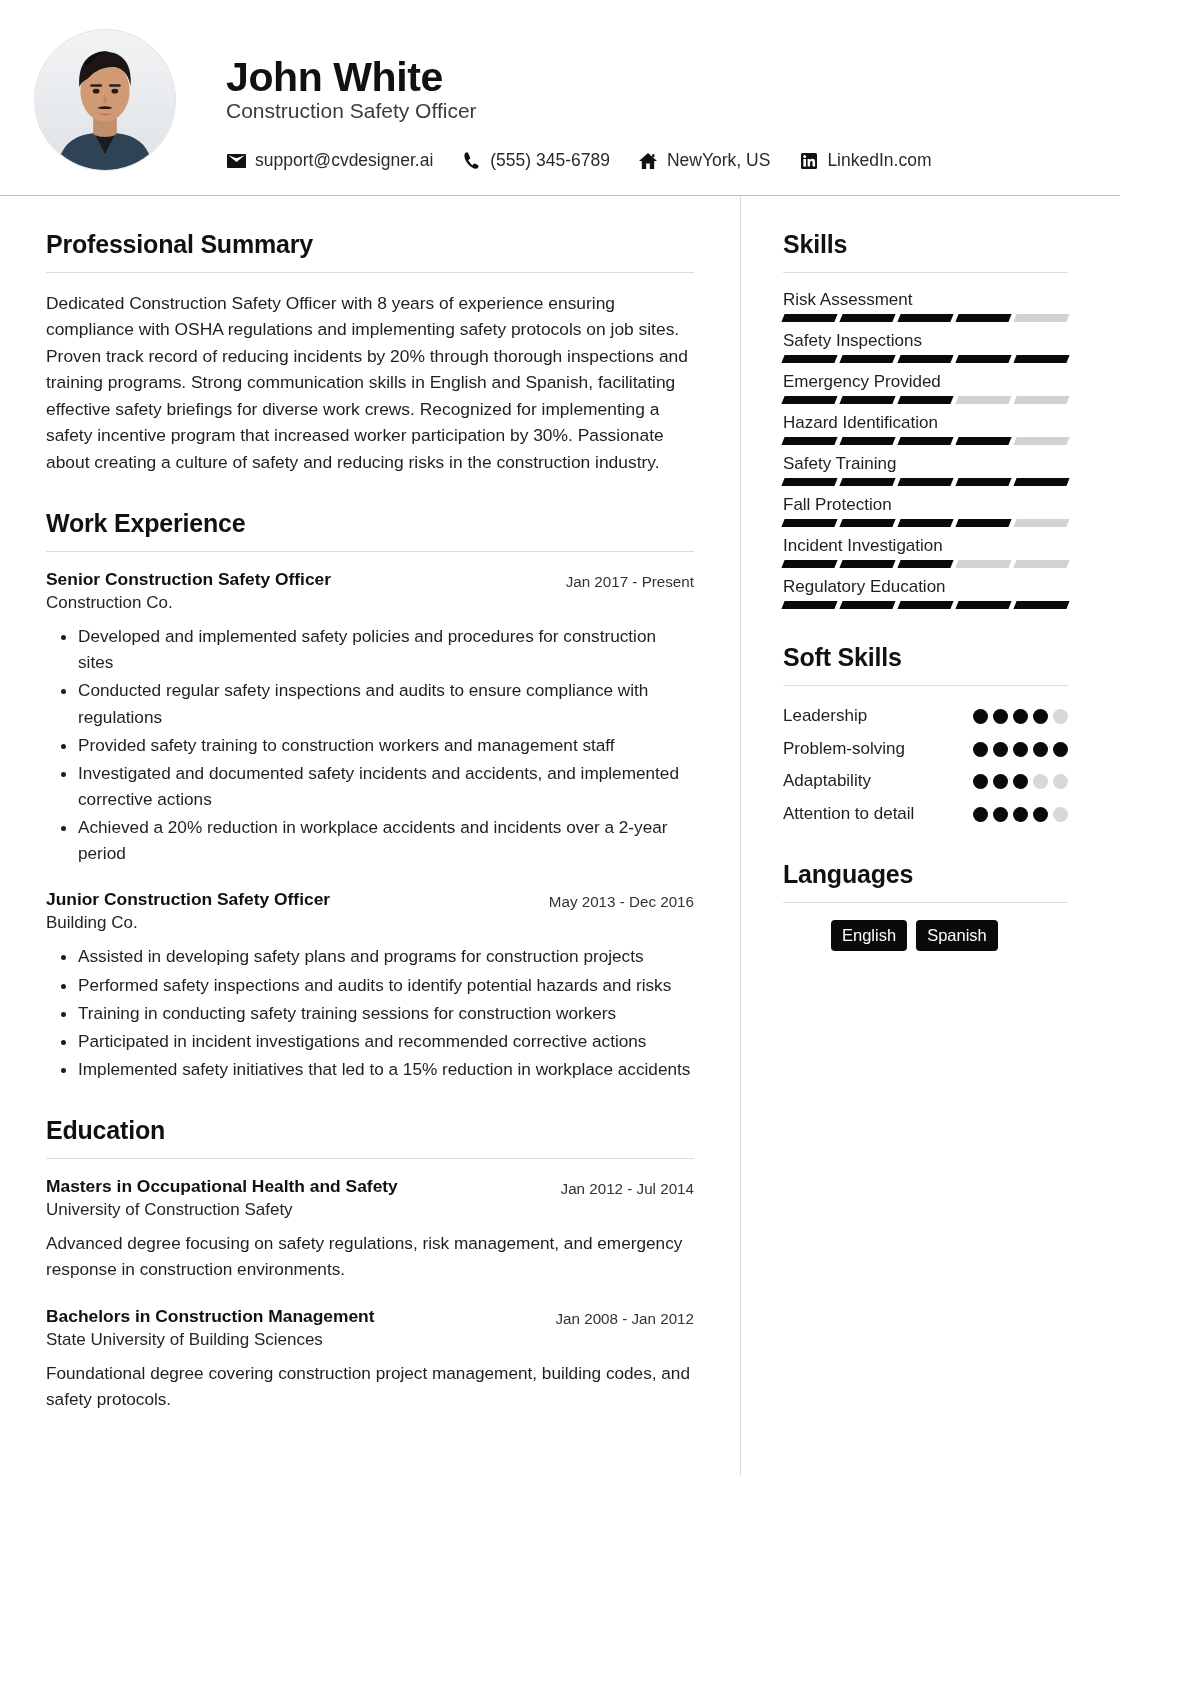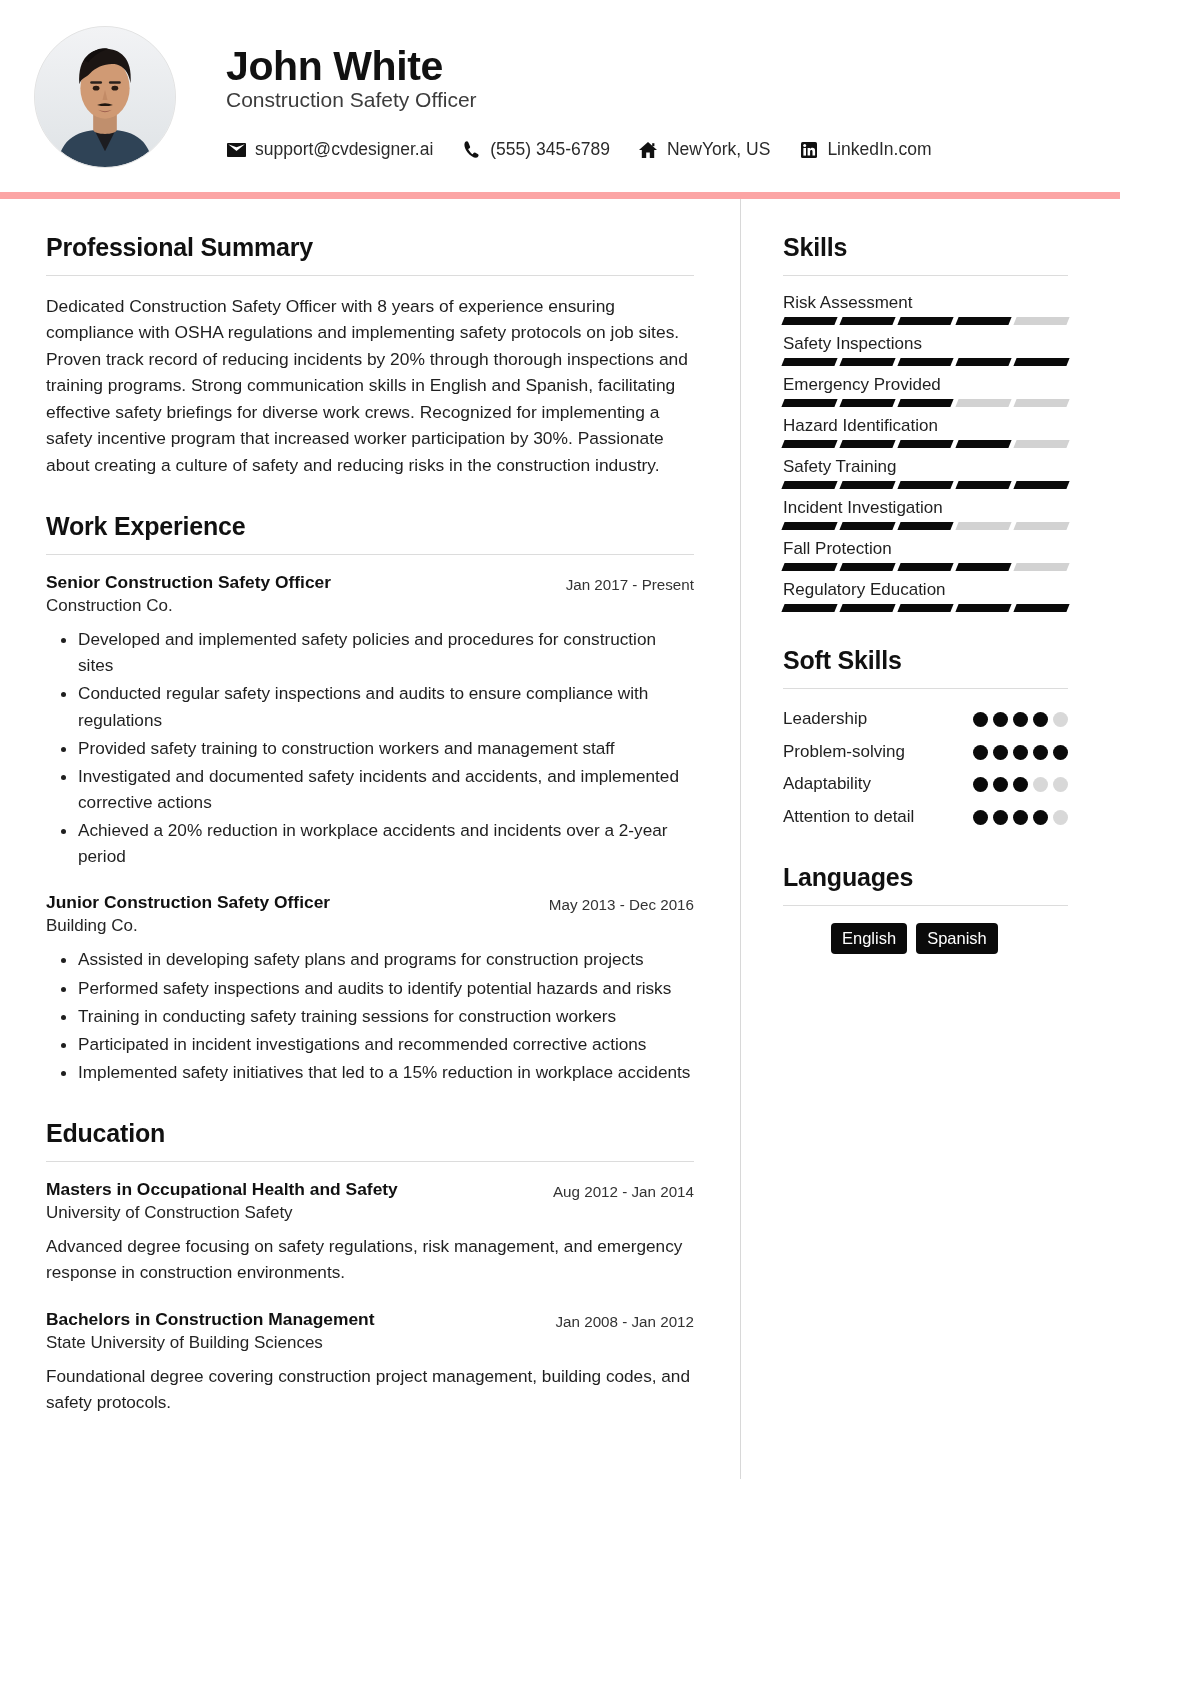--- a/index.html
+++ b/index.html
@@ -14,23 +14,23 @@
   .page {
     width: 1120px;
     min-height: 1580px;
     background: #ffffff;
     position: relative;
   }
 
   
   .header {
     display: flex;
-    align-items: center;
+    align-items: flex-end;
     padding: 26px 34px 24px 34px;
-    border-bottom: 7px solid #fca5a5;
+    border-bottom: 1px solid #fca5a5;
     min-height: 196px;
   }
 
   .avatar {
     width: 142px;
     height: 142px;
     border-radius: 50%;
     overflow: hidden;
     flex: 0 0 142px;
     border: 1px solid #e3e3e3;
@@ -376,21 +376,21 @@
         </div>
       </div>
 
       <div class="sec">
         <div class="sec-title">Education</div>
         <div class="sec-rule"></div>
 
         <div class="entry">
           <div class="entry-head">
             <div class="entry-title">Masters in Occupational Health and Safety</div>
-            <div class="entry-date">Aug 2012 - Jan 2014</div>
+            <div class="entry-date">Jan 2012 - Jul 2014</div>
           </div>
           <div class="entry-org">University of Construction Safety</div>
           <div class="entry-desc">Advanced degree focusing on safety regulations, risk management, and emergency response in construction environments.</div>
         </div>
 
         <div class="entry">
           <div class="entry-head">
             <div class="entry-title">Bachelors in Construction Management</div>
             <div class="entry-date">Jan 2008 - Jan 2012</div>
           </div>
@@ -453,36 +453,36 @@
               <div class="skill-name">Safety Training</div>
               <div class="skill-bar">
                 <span class="seg on"></span>
                 <span class="seg on"></span>
                 <span class="seg on"></span>
                 <span class="seg on"></span>
                 <span class="seg on"></span>
               </div>
             </div>
             <div class="skill-row">
+              <div class="skill-name">Fall Protection</div>
+              <div class="skill-bar">
+                <span class="seg on"></span>
+                <span class="seg on"></span>
+                <span class="seg on"></span>
+                <span class="seg on"></span>
+                <span class="seg"></span>
+              </div>
+            </div>
+            <div class="skill-row">
               <div class="skill-name">Incident Investigation</div>
               <div class="skill-bar">
                 <span class="seg on"></span>
                 <span class="seg on"></span>
                 <span class="seg on"></span>
                 <span class="seg"></span>
-                <span class="seg"></span>
-              </div>
-            </div>
-            <div class="skill-row">
-              <div class="skill-name">Fall Protection</div>
-              <div class="skill-bar">
-                <span class="seg on"></span>
-                <span class="seg on"></span>
-                <span class="seg on"></span>
-                <span class="seg on"></span>
                 <span class="seg"></span>
               </div>
             </div>
             <div class="skill-row">
               <div class="skill-name">Regulatory Education</div>
               <div class="skill-bar">
                 <span class="seg on"></span>
                 <span class="seg on"></span>
                 <span class="seg on"></span>
                 <span class="seg on"></span>

